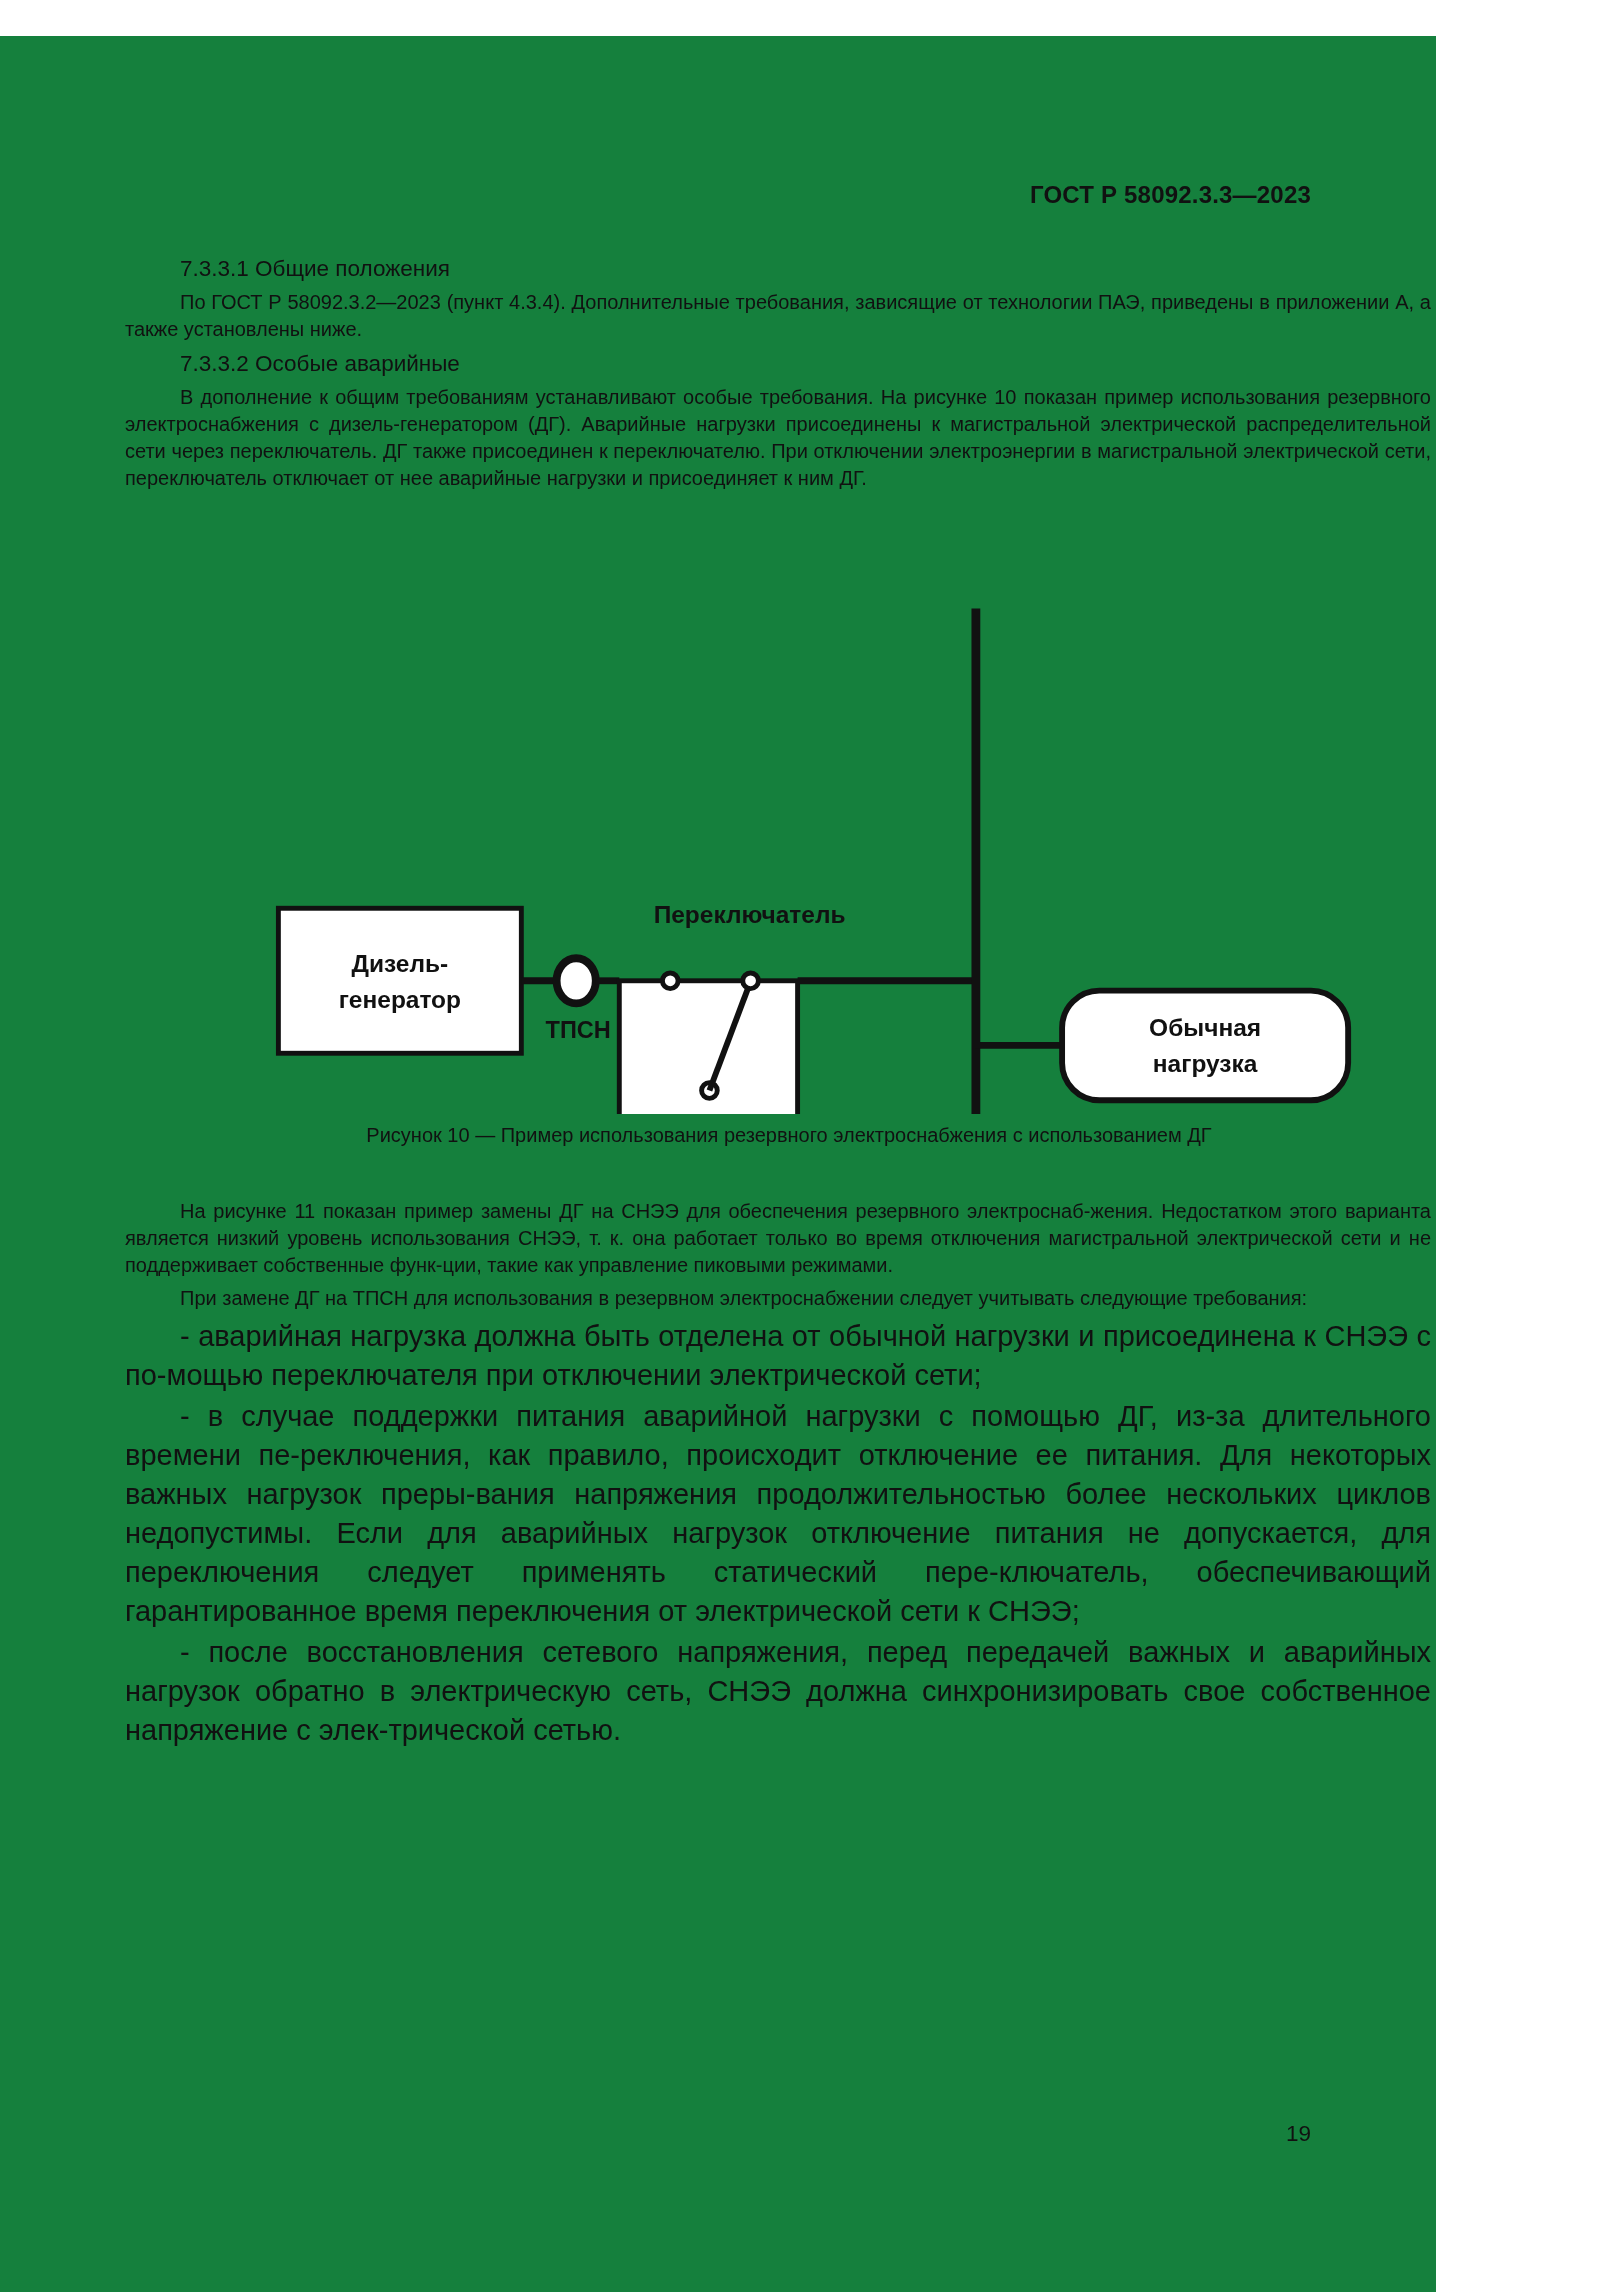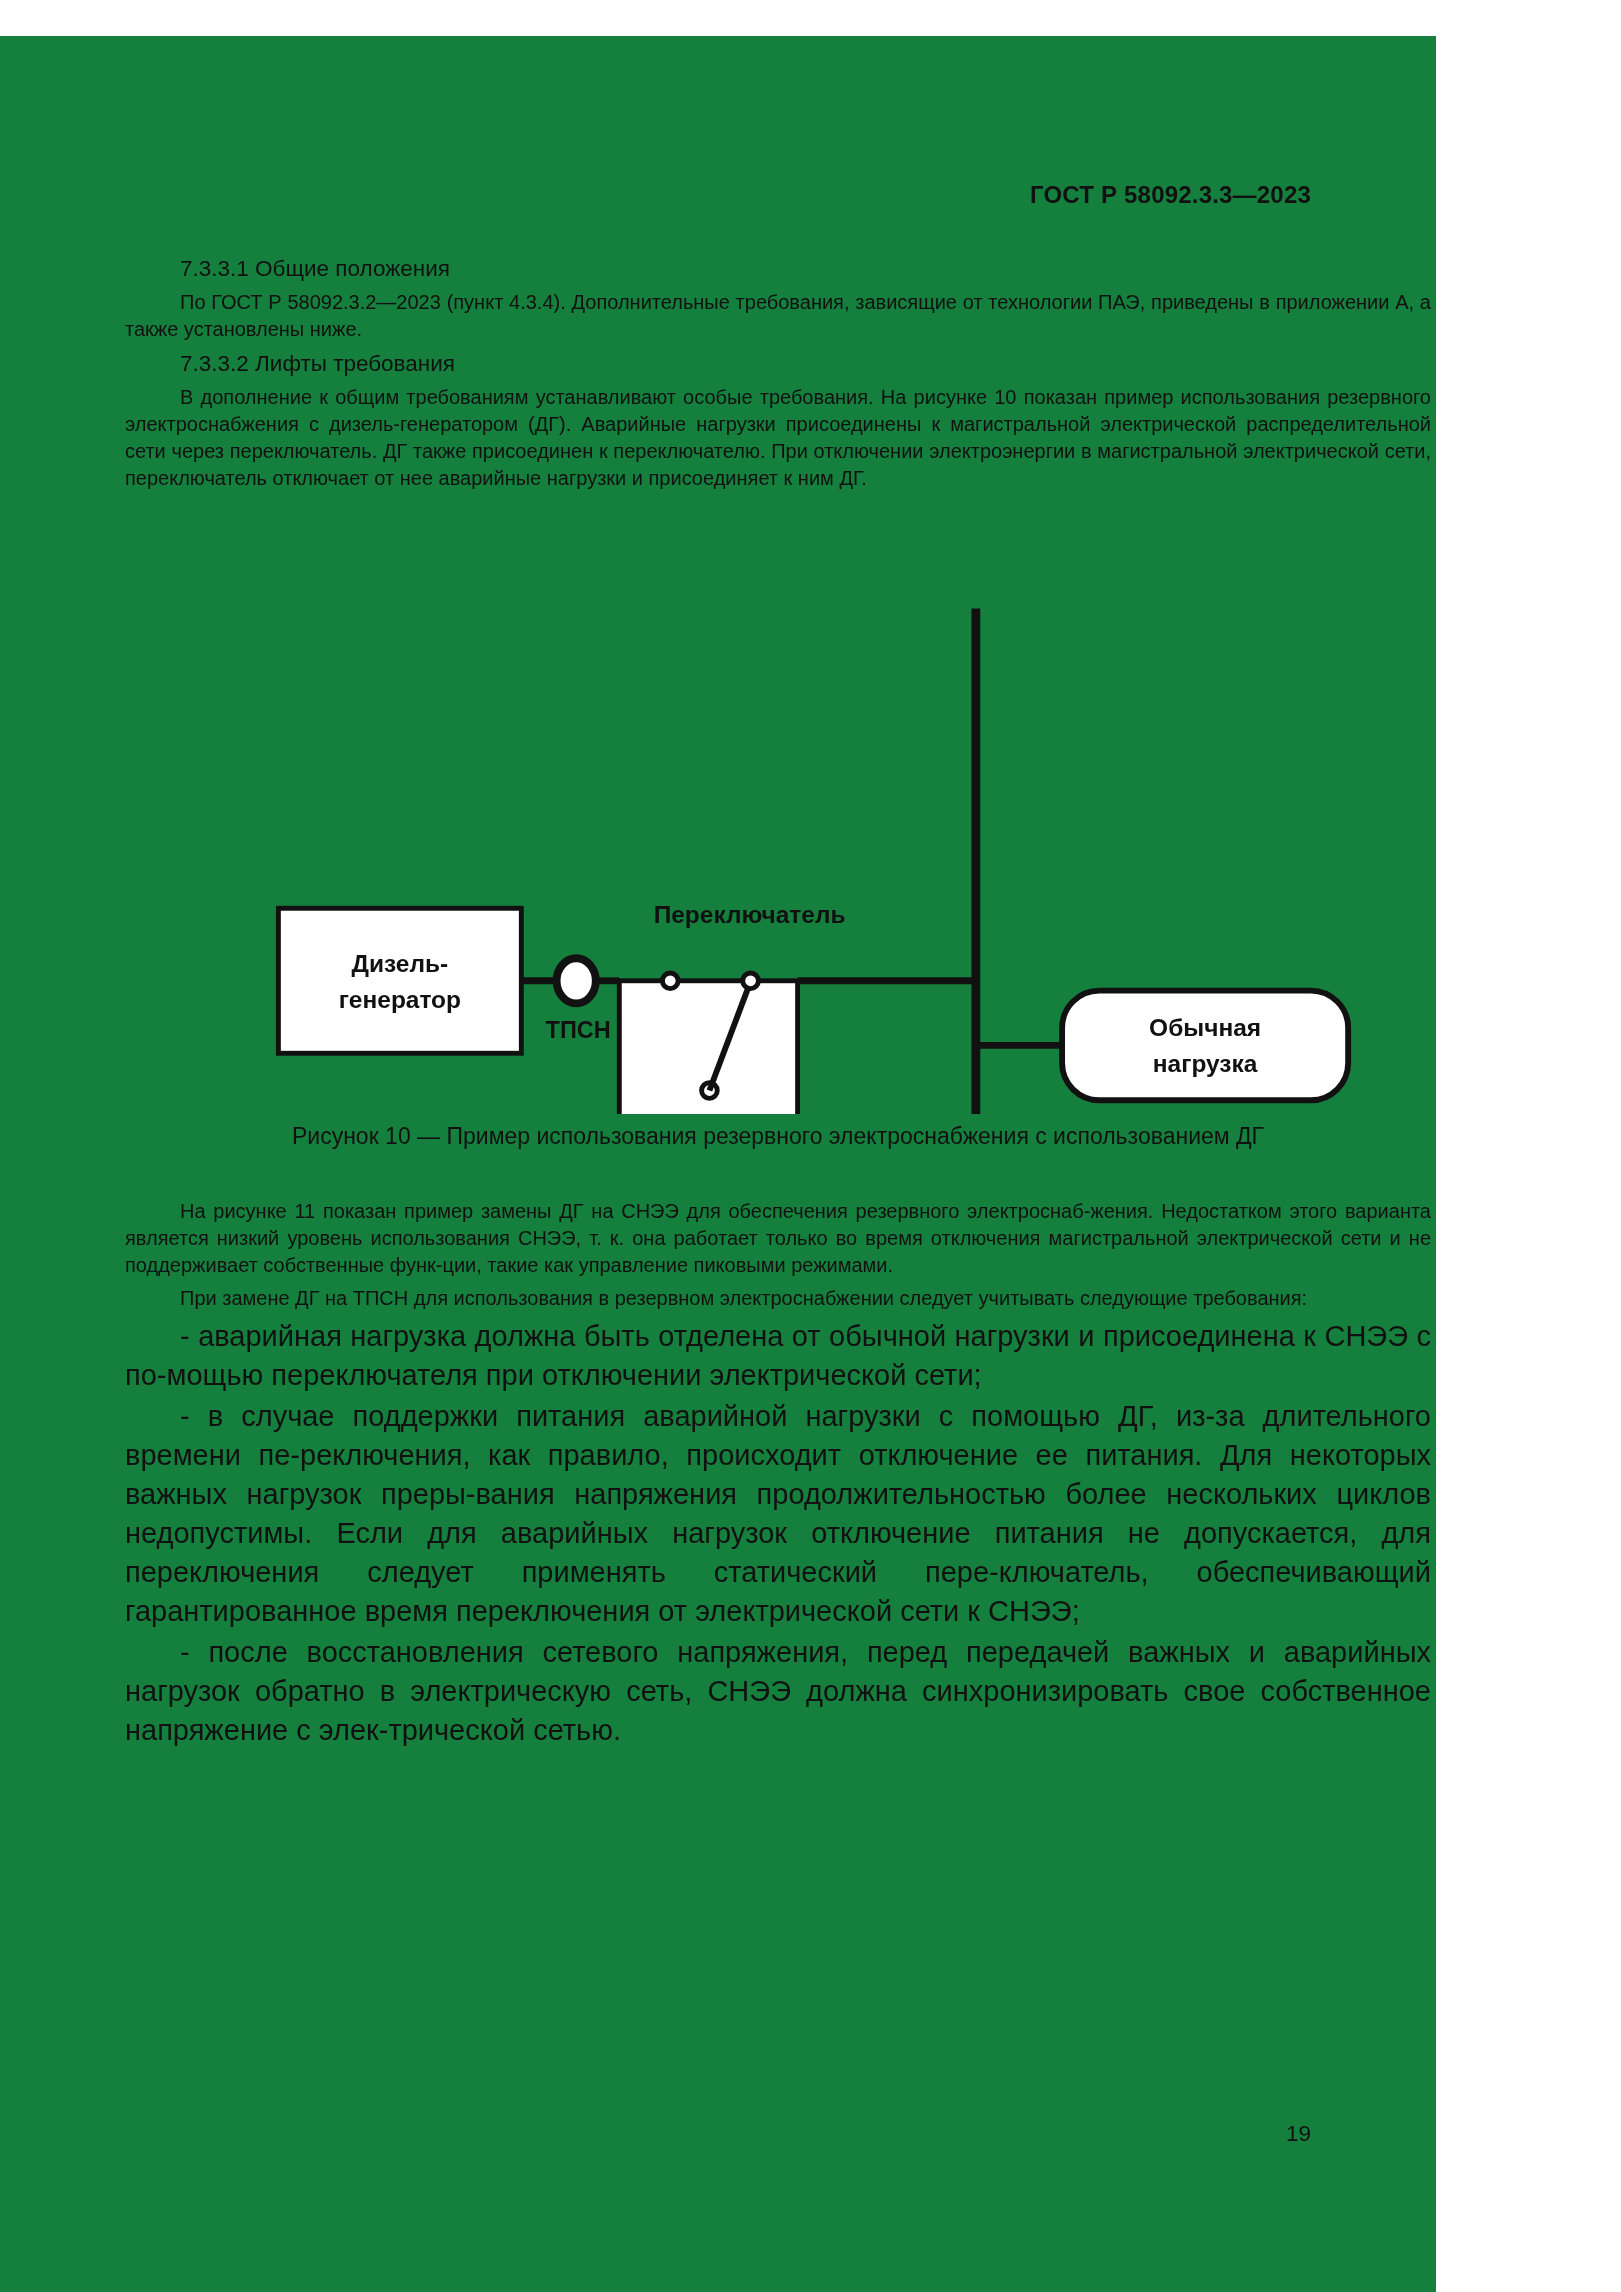--- a/index.html
+++ b/index.html
@@ -78,25 +78,25 @@
   }
   .fig-canvas {
     position: absolute;
     left: 0;
     top: 0;
     width: 1306px;
     height: 529px;
   }
   .fig-caption {
     position: absolute;
-    left: 0;
+    left: 11px;
     top: 537px;
     width: 1306px;
     text-align: center;
-    font-size: 23px;
+    font-size: 20px;
     line-height: 1.3;
   }
 
   
   .pageno {
     position: absolute;
     right: 125px;
     bottom: 182px;
     font-size: 22.5px;
   }
@@ -113,21 +113,21 @@
 </head>
 <body>
 
 <div class="page">
 
   <div class="runhead">ГОСТ Р 58092.3.3—2023</div>
 
   <div class="block-a">
     <div class="h4">7.3.3.1 Общие положения</div>
     <p class="body">По ГОСТ Р 58092.3.2—2023 (пункт 4.3.4). Дополнительные требования, зависящие от технологии ПАЭ, приведены в приложении А, а также установлены ниже.</p>
-    <div class="h4">7.3.3.2 Лифты требования</div>
+    <div class="h4">7.3.3.2 Особые аварийные</div>
     <p class="body last">В дополнение к общим требованиям устанавливают особые требования. На рисунке 10 показан пример использования резервного электроснабжения с дизель-генератором (ДГ). Аварийные нагрузки присоединены к магистральной электрической распределительной сети через переключатель. ДГ также присоединен к переключателю. При отключении электроэнергии в магистральной электрической сети, переключатель отключает от нее аварийные нагрузки и присоединяет к ним ДГ.</p>
   </div>
 
   <div class="figure">
     <div class="fig-canvas">
       <svg viewBox="0 0 1332 540" width="1306" height="529">
 
         <rect x="156" y="330" width="248" height="148" fill="#ffffff" stroke="#111111" stroke-width="5"></rect>
         <text class="lbl-box" x="280" y="395">Дизель-</text>
         <text class="lbl-box" x="280" y="432">генератор</text>

